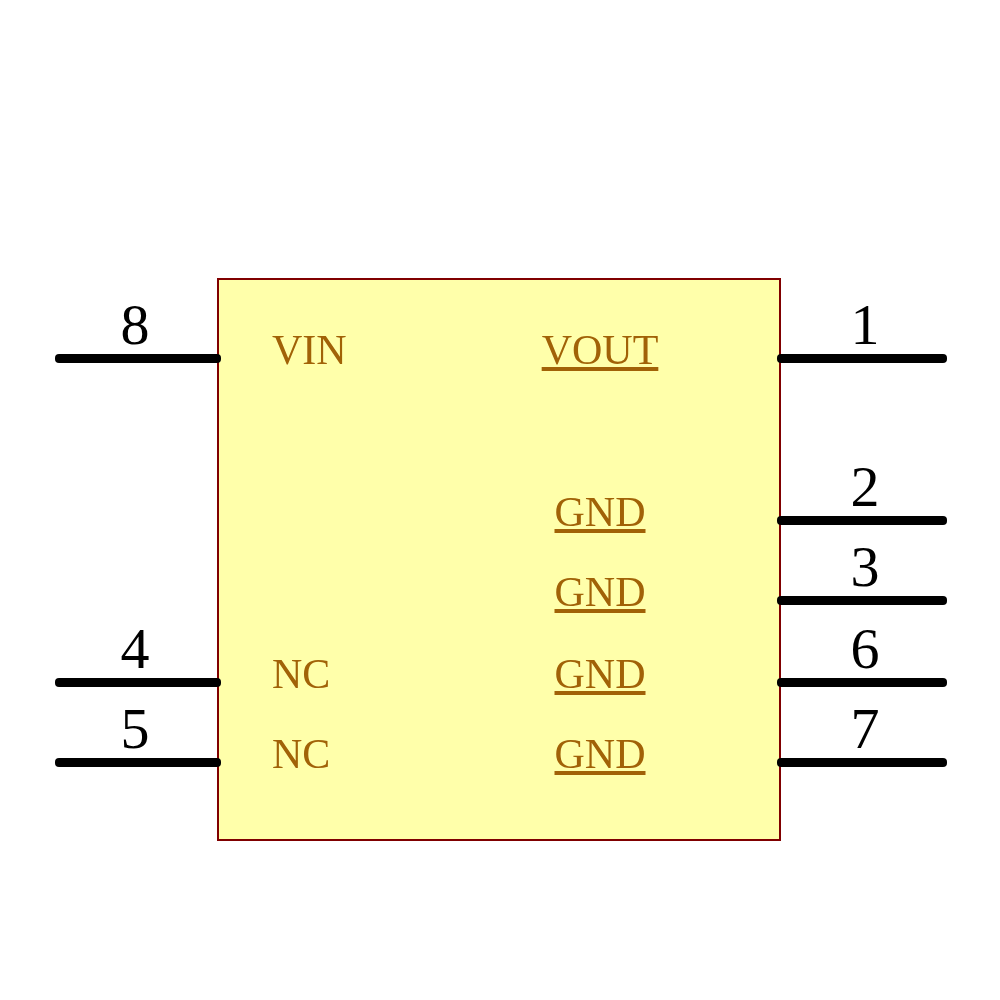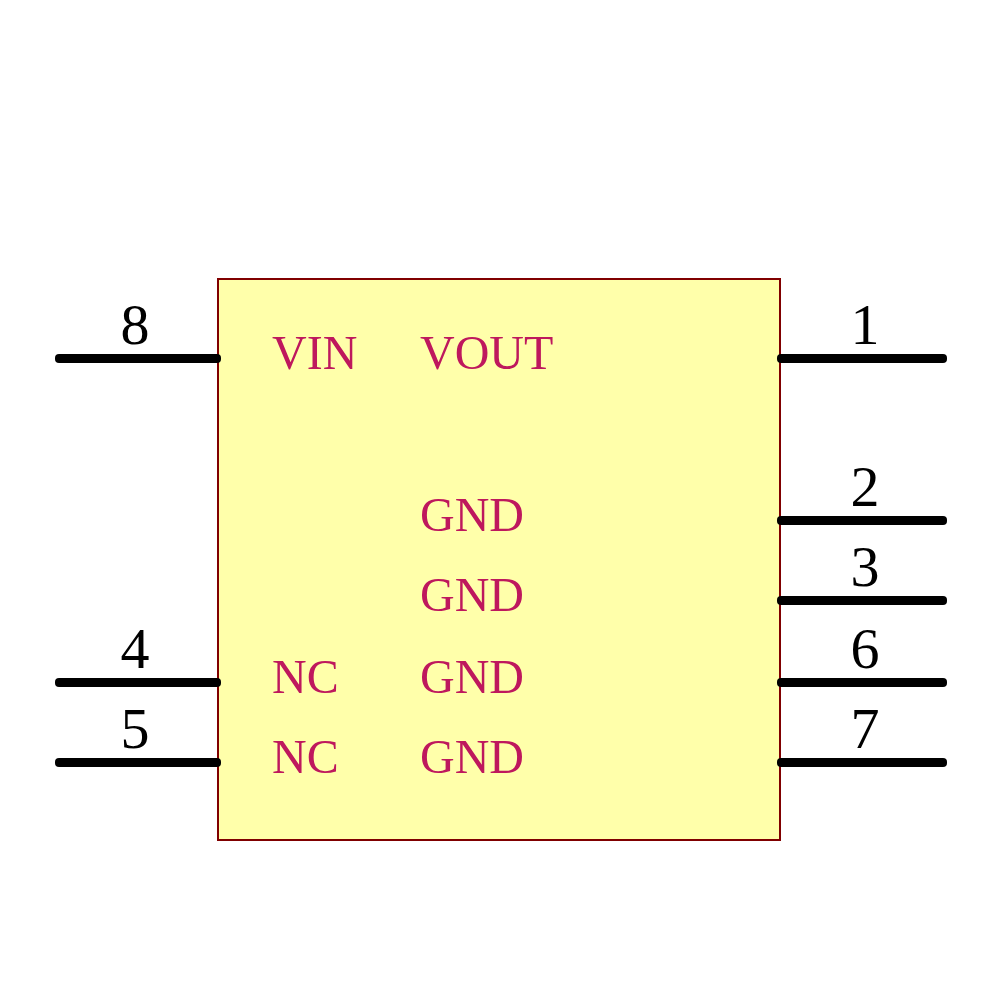--- a/index.html
+++ b/index.html
@@ -55,27 +55,27 @@
     text-align: center;
     width: 120px;
     white-space: nowrap;
   }
   .pin-number.left  { left: 75px; }
   .pin-number.right { left: 805px; }
 
   
   .pin-label {
     position: absolute;
-    font-size: 48px;
+    font-size: 42px;
     line-height: 1;
-    color: #be185d;
+    color: #a16207;
     white-space: nowrap;
   }
   .pin-label.in  { left: 272px; text-align: left; }
-  .pin-label.out { left: 420px; width: 280px; text-align: left; }
+  .pin-label.out { left: 460px; width: 280px; text-align: center; text-decoration: underline; }
 </style>
 </head>
 <body>
 
 <div id="symbol-canvas">
 
   <div class="ic-body"></div>
 
   <div id="pin-layer">
       <div class="pin-lead left" style="top: 354px;"></div>

